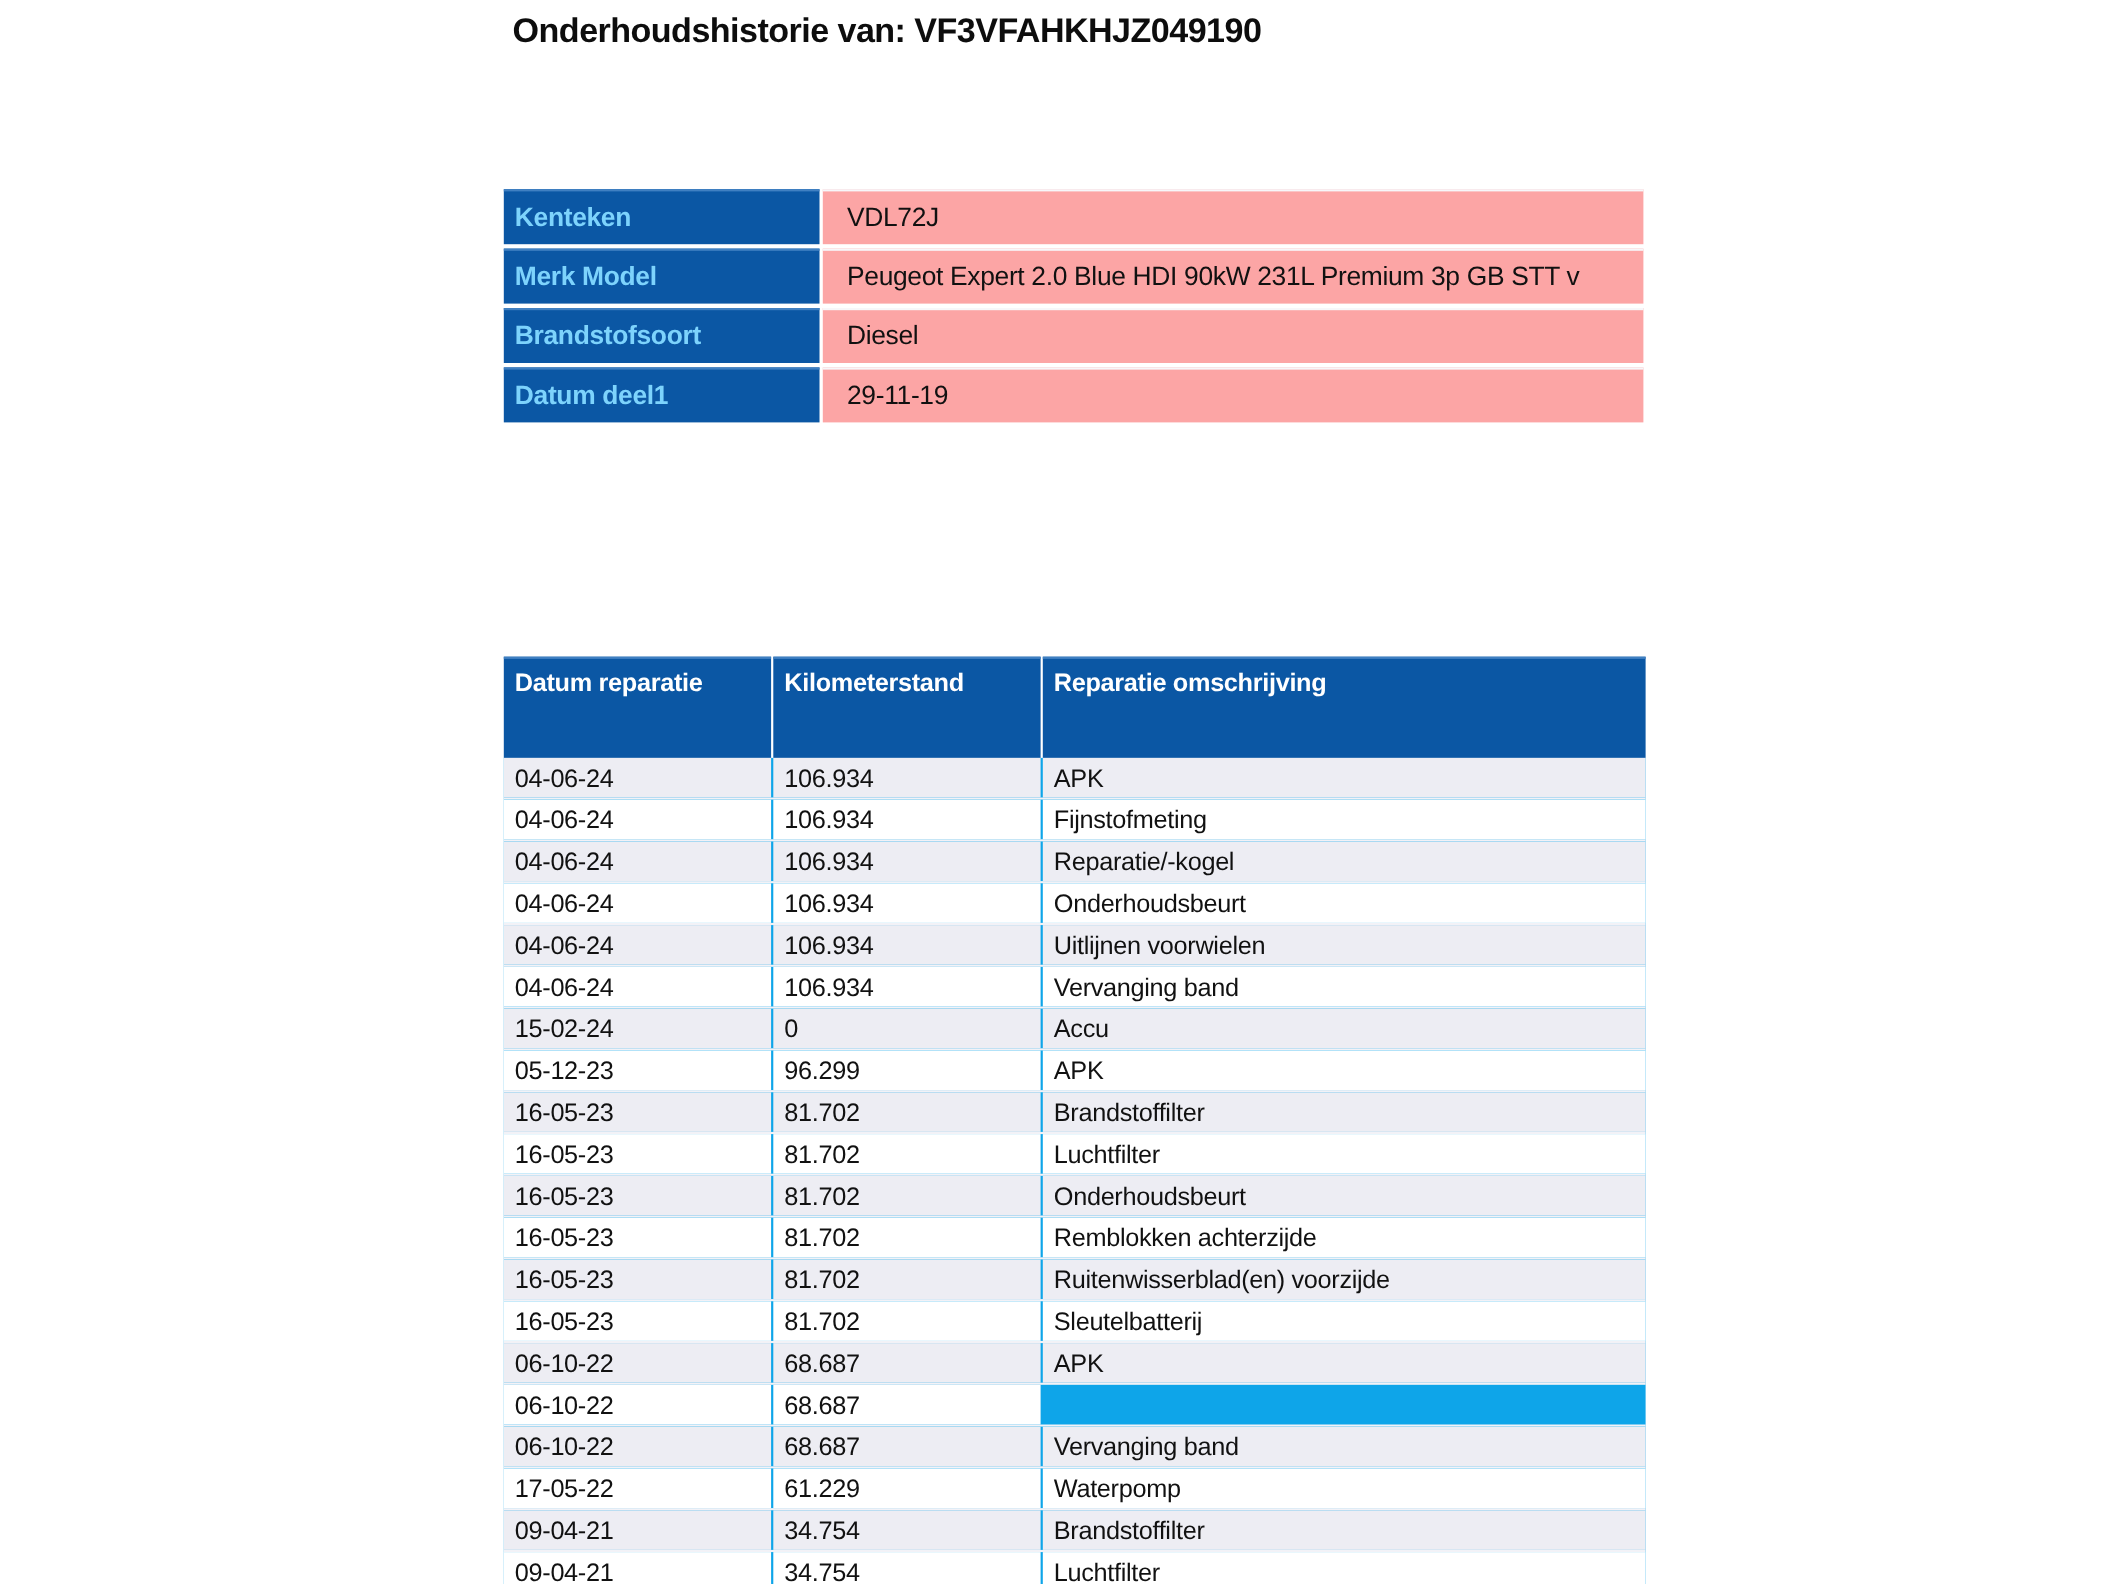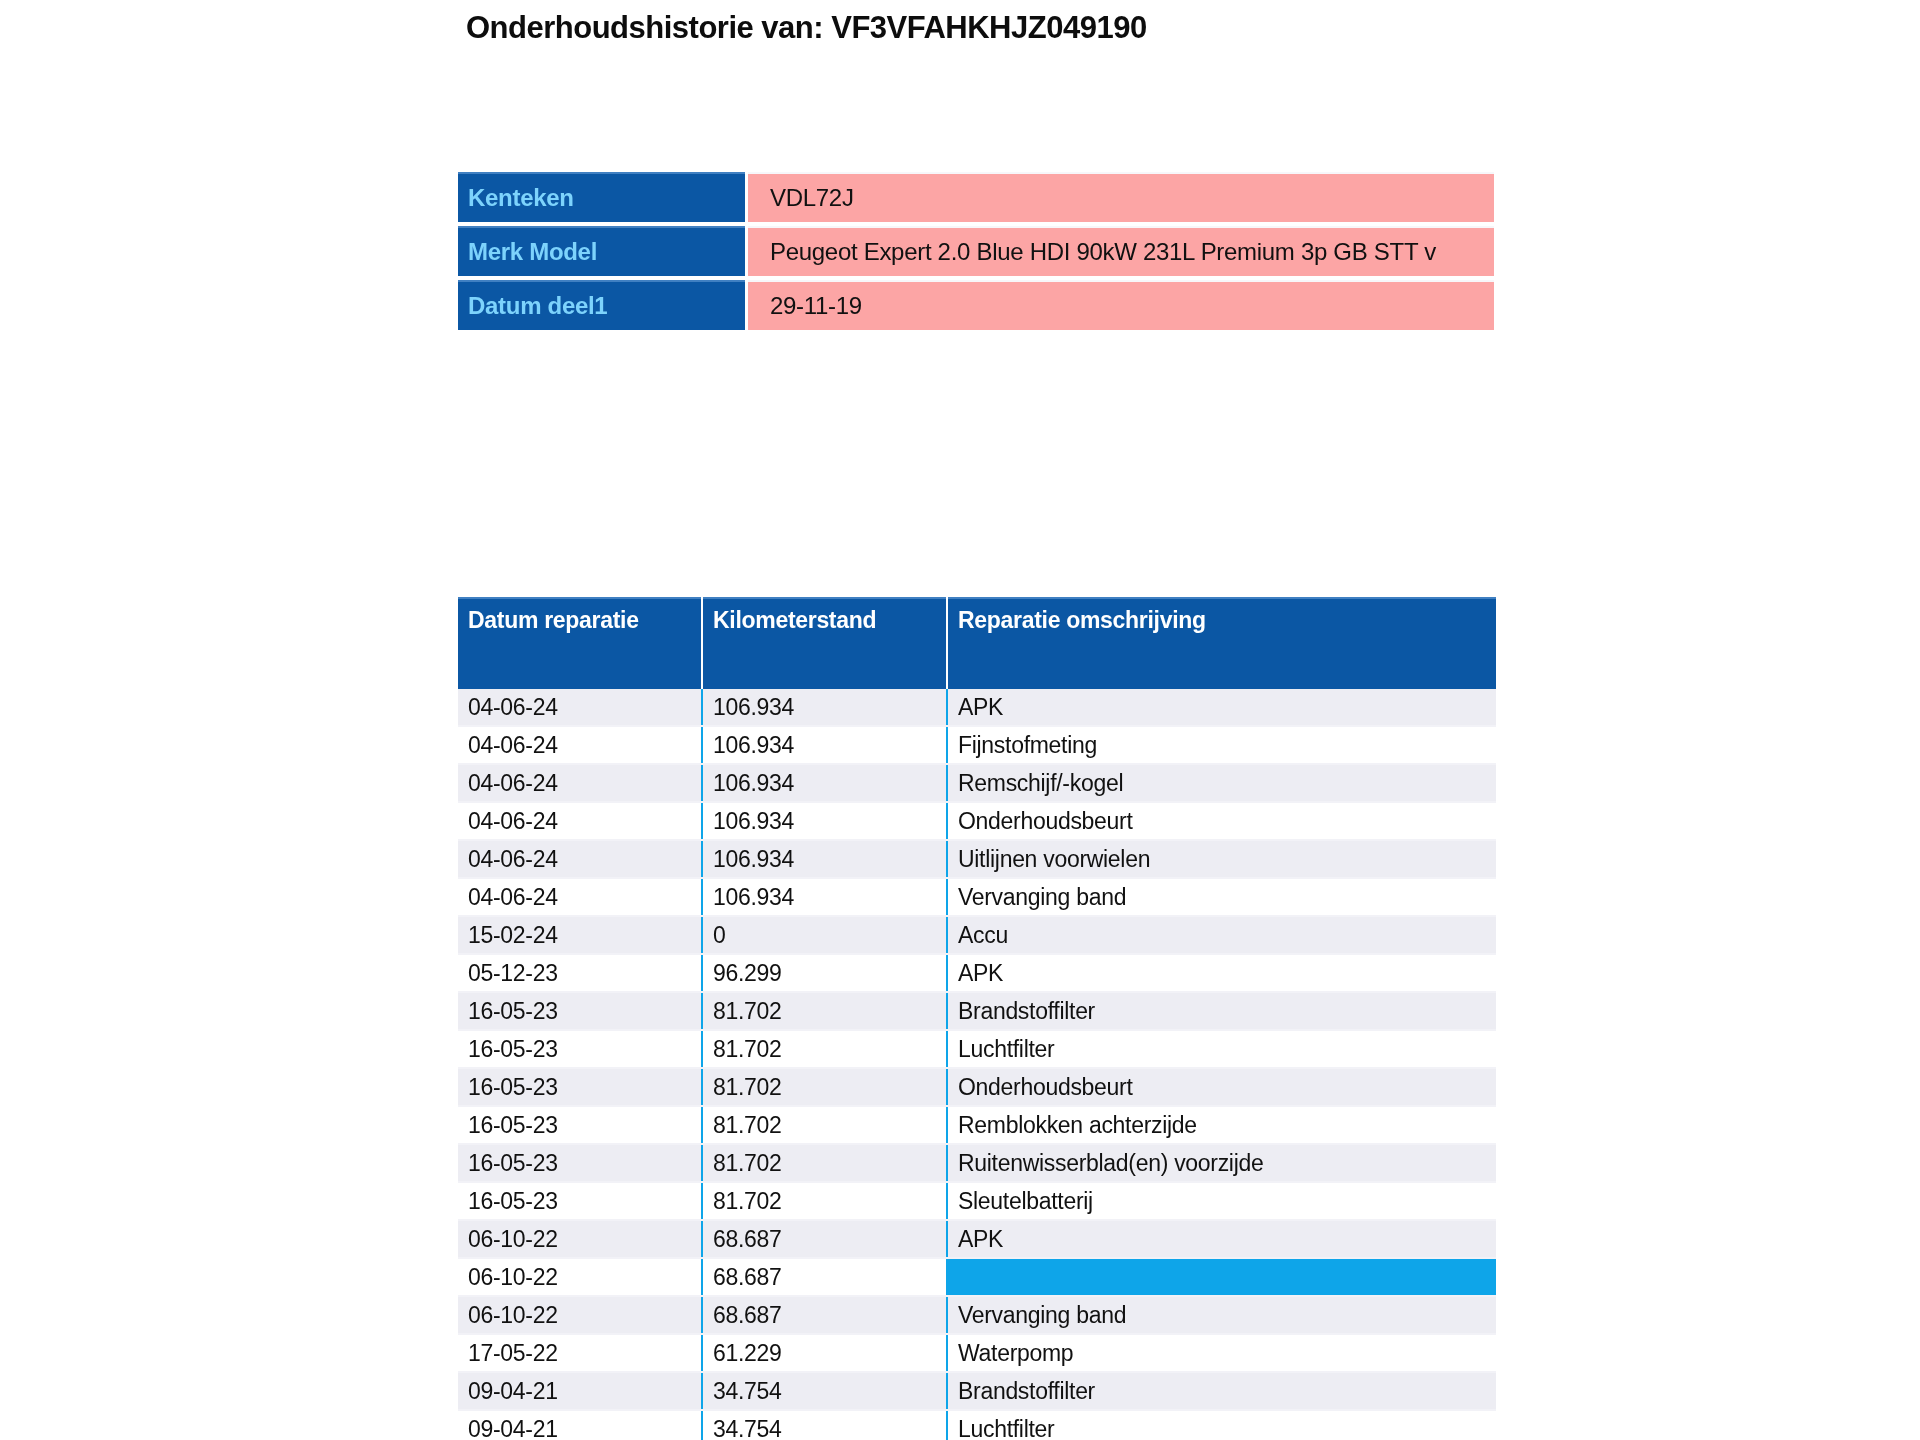--- a/index.html
+++ b/index.html
@@ -121,20 +121,24 @@
   <div class="info-table">
       <div class="info-row">
         <div class="info-label">Kenteken</div>
         <div class="info-value">VDL72J</div>
       </div>
       <div class="info-row">
         <div class="info-label">Merk Model</div>
         <div class="info-value">Peugeot Expert 2.0 Blue HDI 90kW 231L Premium 3p GB STT v</div>
       </div>
       <div class="info-row">
+        <div class="info-label">Brandstofsoort</div>
+        <div class="info-value">Diesel</div>
+      </div>
+      <div class="info-row">
         <div class="info-label">Datum deel1</div>
         <div class="info-value">29-11-19</div>
       </div>
     </div>
 
   <div class="hist-table">
     <div class="hist-header">
       <div class="hcell">Datum reparatie</div>
       <div class="hcell">Kilometerstand</div>
       <div class="hcell">Reparatie omschrijving</div>
@@ -146,21 +150,21 @@
           <div class="hcell">APK</div>
         </div>
         <div class="hrow plain">
           <div class="hcell">04-06-24</div>
           <div class="hcell">106.934</div>
           <div class="hcell">Fijnstofmeting</div>
         </div>
         <div class="hrow alt">
           <div class="hcell">04-06-24</div>
           <div class="hcell">106.934</div>
-          <div class="hcell">Remschijf/-kogel</div>
+          <div class="hcell">Reparatie/-kogel</div>
         </div>
         <div class="hrow plain">
           <div class="hcell">04-06-24</div>
           <div class="hcell">106.934</div>
           <div class="hcell">Onderhoudsbeurt</div>
         </div>
         <div class="hrow alt">
           <div class="hcell">04-06-24</div>
           <div class="hcell">106.934</div>
           <div class="hcell">Uitlijnen voorwielen</div>

